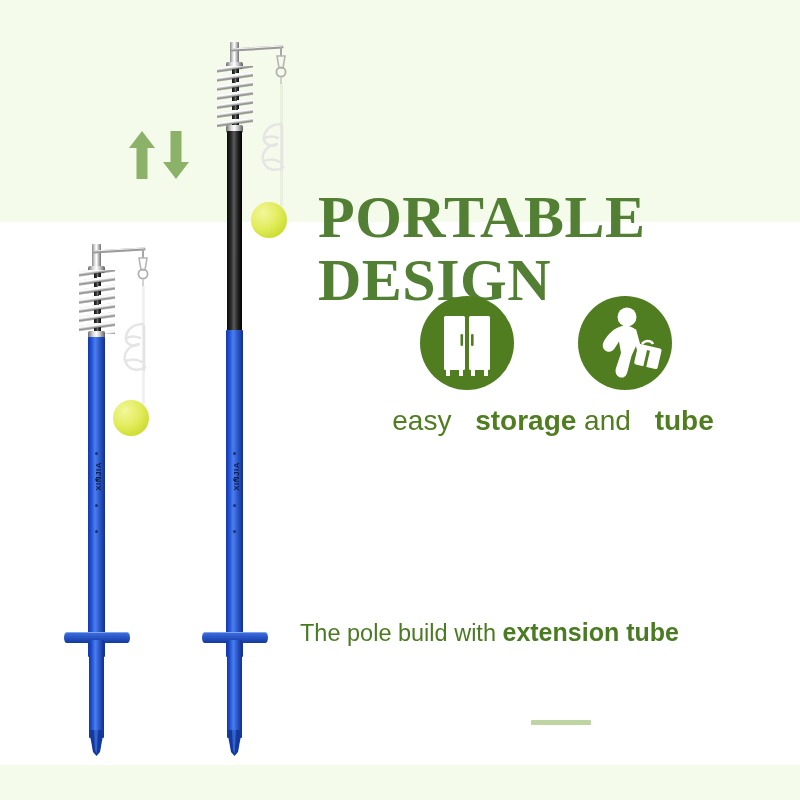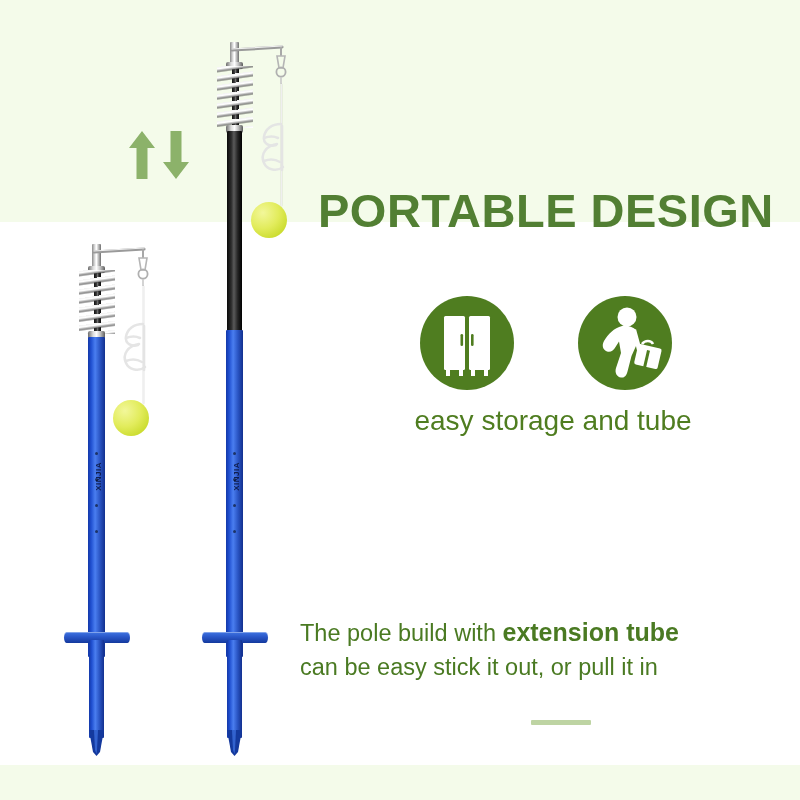--- a/index.html
+++ b/index.html
@@ -87,39 +87,39 @@
   .cord{position:absolute;width:1.6px;background:#efefef;box-shadow:0 0 1px rgba(120,120,120,.9);}
   .ball{
     position:absolute;border-radius:50%;
     background:radial-gradient(circle at 33% 30%,#f2f79a 0%,#e2ec5c 45%,#cbdc2f 78%,#aec223 100%);
   }
   .clip{position:absolute;}
 
   
   .headline{
     position:absolute;left:318px;top:186px;width:470px;
-    font-size:47px;font-weight:bold;letter-spacing:.5px;
+    font-size:60px;font-weight:bold;letter-spacing:.5px;
     color:#527f33;line-height:1.05;
-    font-family:Liberation Sans, sans-serif;
+    font-family:Liberation Serif, serif;
   }
   .icon-row{position:absolute;left:420px;top:296px;width:290px;height:100px;}
   .icon-circle{
     position:absolute;width:94px;height:94px;border-radius:50%;
     background:#4f7d20;
   }
   .icon-circle svg{position:absolute;left:0;top:0;}
   .icon-circle.left{left:0;top:0;}
   .icon-circle.right{left:158px;top:0;}
 
   .caption{
     position:absolute;left:318px;top:405px;width:470px;text-align:center;
     font-size:28px;color:#4f7d20;white-space:nowrap;
     font-family:"Liberation Sans", sans-serif;
   }
-  .caption .b{font-weight:normal;}
+  .caption .b{font-weight:bold;margin-left:16px;}
 
   .subcopy{
     position:absolute;left:300px;top:615px;width:490px;
     color:#4a7a22;font-size:23.5px;line-height:1.42;
     font-family:"Liberation Sans", sans-serif;
   }
   .subcopy .b{font-weight:bold;font-size:25px;}
 
   .divider{
     position:absolute;left:531px;top:720px;width:60px;height:5px;
@@ -292,18 +292,17 @@
       </svg>
     </div>
   </div>
 
   <div class="caption">
     <span>easy </span><span class="b">storage</span><span> and </span><span class="b">tube</span>
   </div>
 
   <div class="subcopy">
     <div><span>The pole build with </span><span class="b">extension tube</span></div>
-    <div>can be easy stick it out, or pull it in</div>
   </div>
 
   <div class="divider"></div>
 
 </div>
 
 </body></html>

